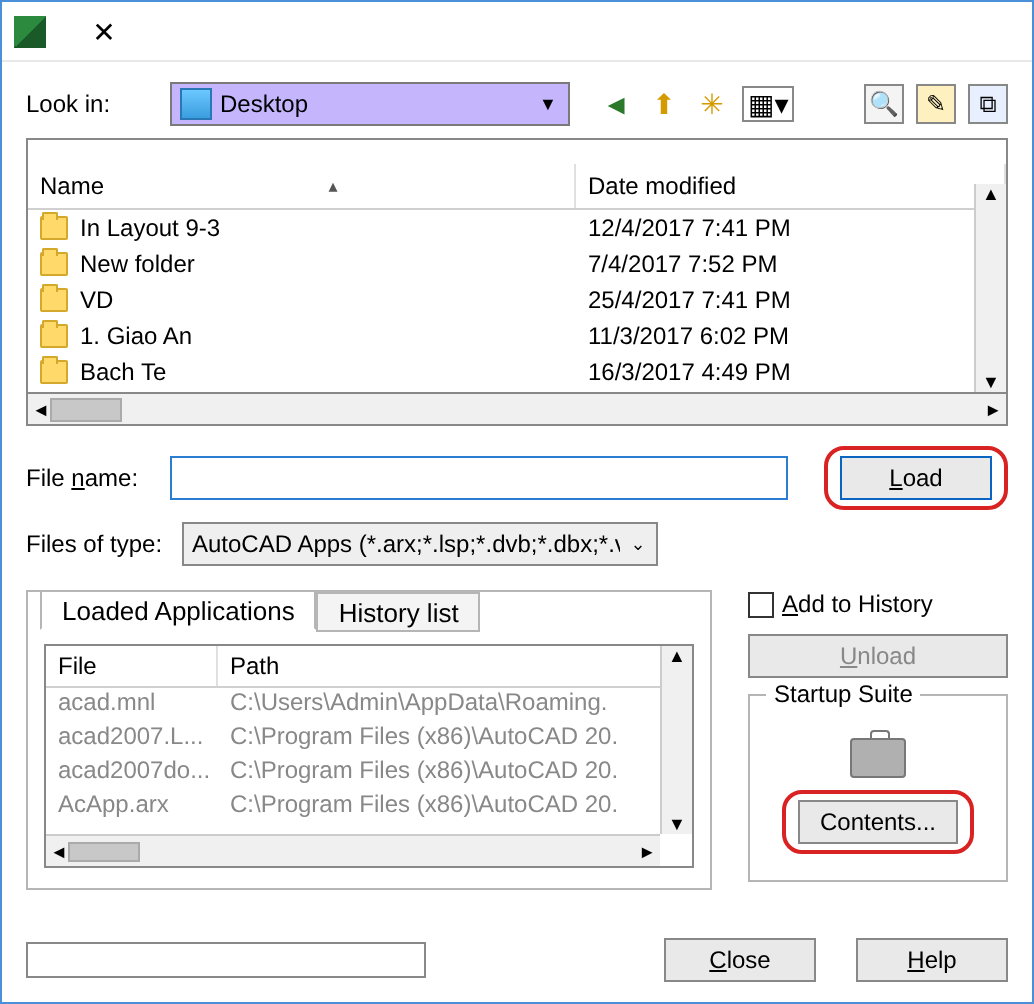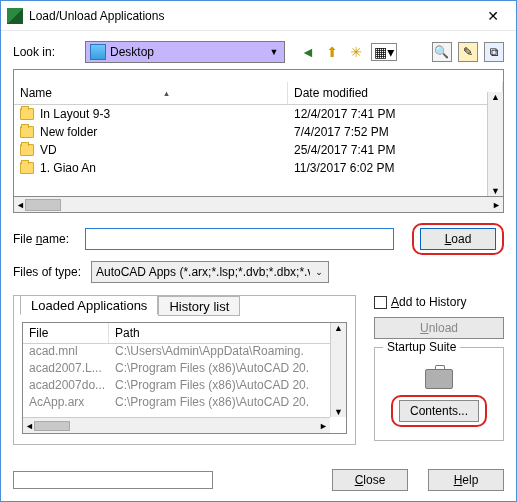--- a/index.html
+++ b/index.html
@@ -286,21 +286,20 @@
   }
   .footer .spacer{flex:1;}
 </style>
 </head>
 <body>
 
 <div class="window">
 
   <div class="titlebar">
     <div class="app-icon"></div>
-    <div class="title">Load/Unload Applications</div>
     <div class="close">✕</div>
   </div>
 
   <div class="content">
 
     <div class="row">
       <div class="label">Look in:</div>
       <div class="lookin-combo">
         <div class="desk-icon"></div>
         <span>Desktop</span>
@@ -350,20 +349,27 @@
               <span>VD</span>
             </div>
           <div class="cell cell-date">25/4/2017 7:41 PM</div>
         </div>
         <div class="file-row">
           <div class="cell cell-name">
               <span class="folder-icon"></span>
               <span>1. Giao An</span>
             </div>
           <div class="cell cell-date">11/3/2017 6:02 PM</div>
+        </div>
+        <div class="file-row">
+          <div class="cell cell-name">
+              <span class="folder-icon"></span>
+              <span>Bach Te</span>
+            </div>
+          <div class="cell cell-date">16/3/2017 4:49 PM</div>
         </div>
       </div>
       <div class="list-vscroll">
         <span>▲</span>
         <span>▼</span>
       </div>
     </div>
     <div class="hscroll">
       <span>◄</span>
       <span class="thumb"></span>

